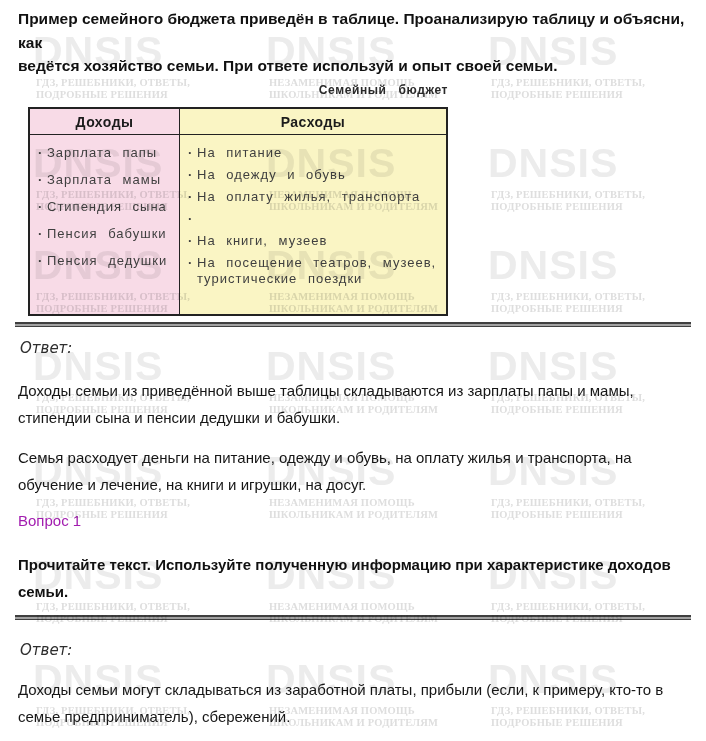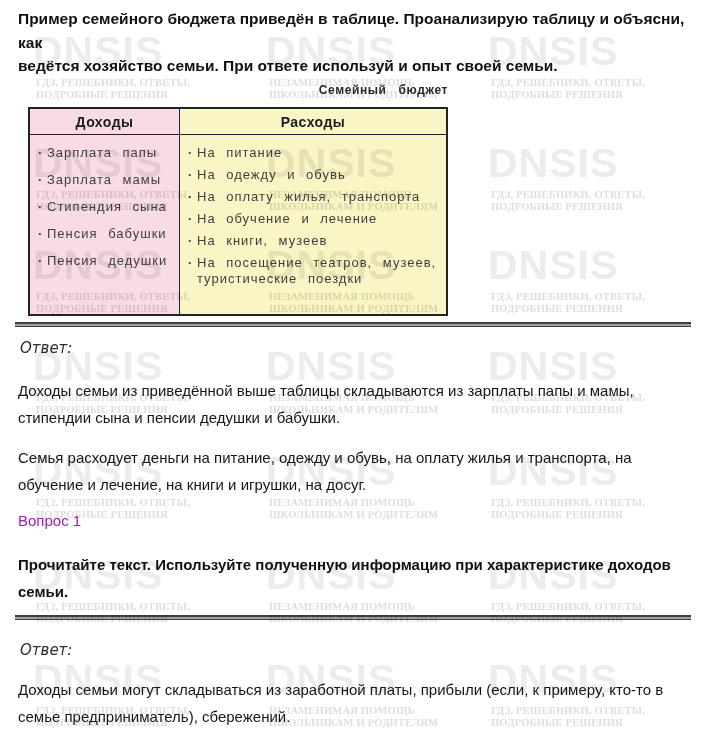--- a/index.html
+++ b/index.html
@@ -94,21 +94,20 @@
       <div class="item">
         <span class="blt">·</span>
         <span class="itxt">На одежду и обувь</span>
       </div>
       <div class="item">
         <span class="blt">·</span>
         <span class="itxt">На оплату жилья, транспорта</span>
       </div>
       <div class="item">
         <span class="blt">·</span>
-        <span class="itxt">На обучение и лечение</span>
       </div>
       <div class="item">
         <span class="blt">·</span>
         <span class="itxt">На книги, музеев</span>
       </div>
       <div class="item">
         <span class="blt">·</span>
         <span class="itxt">На посещение театров, музеев, туристические поездки</span>
       </div>
     </div>

